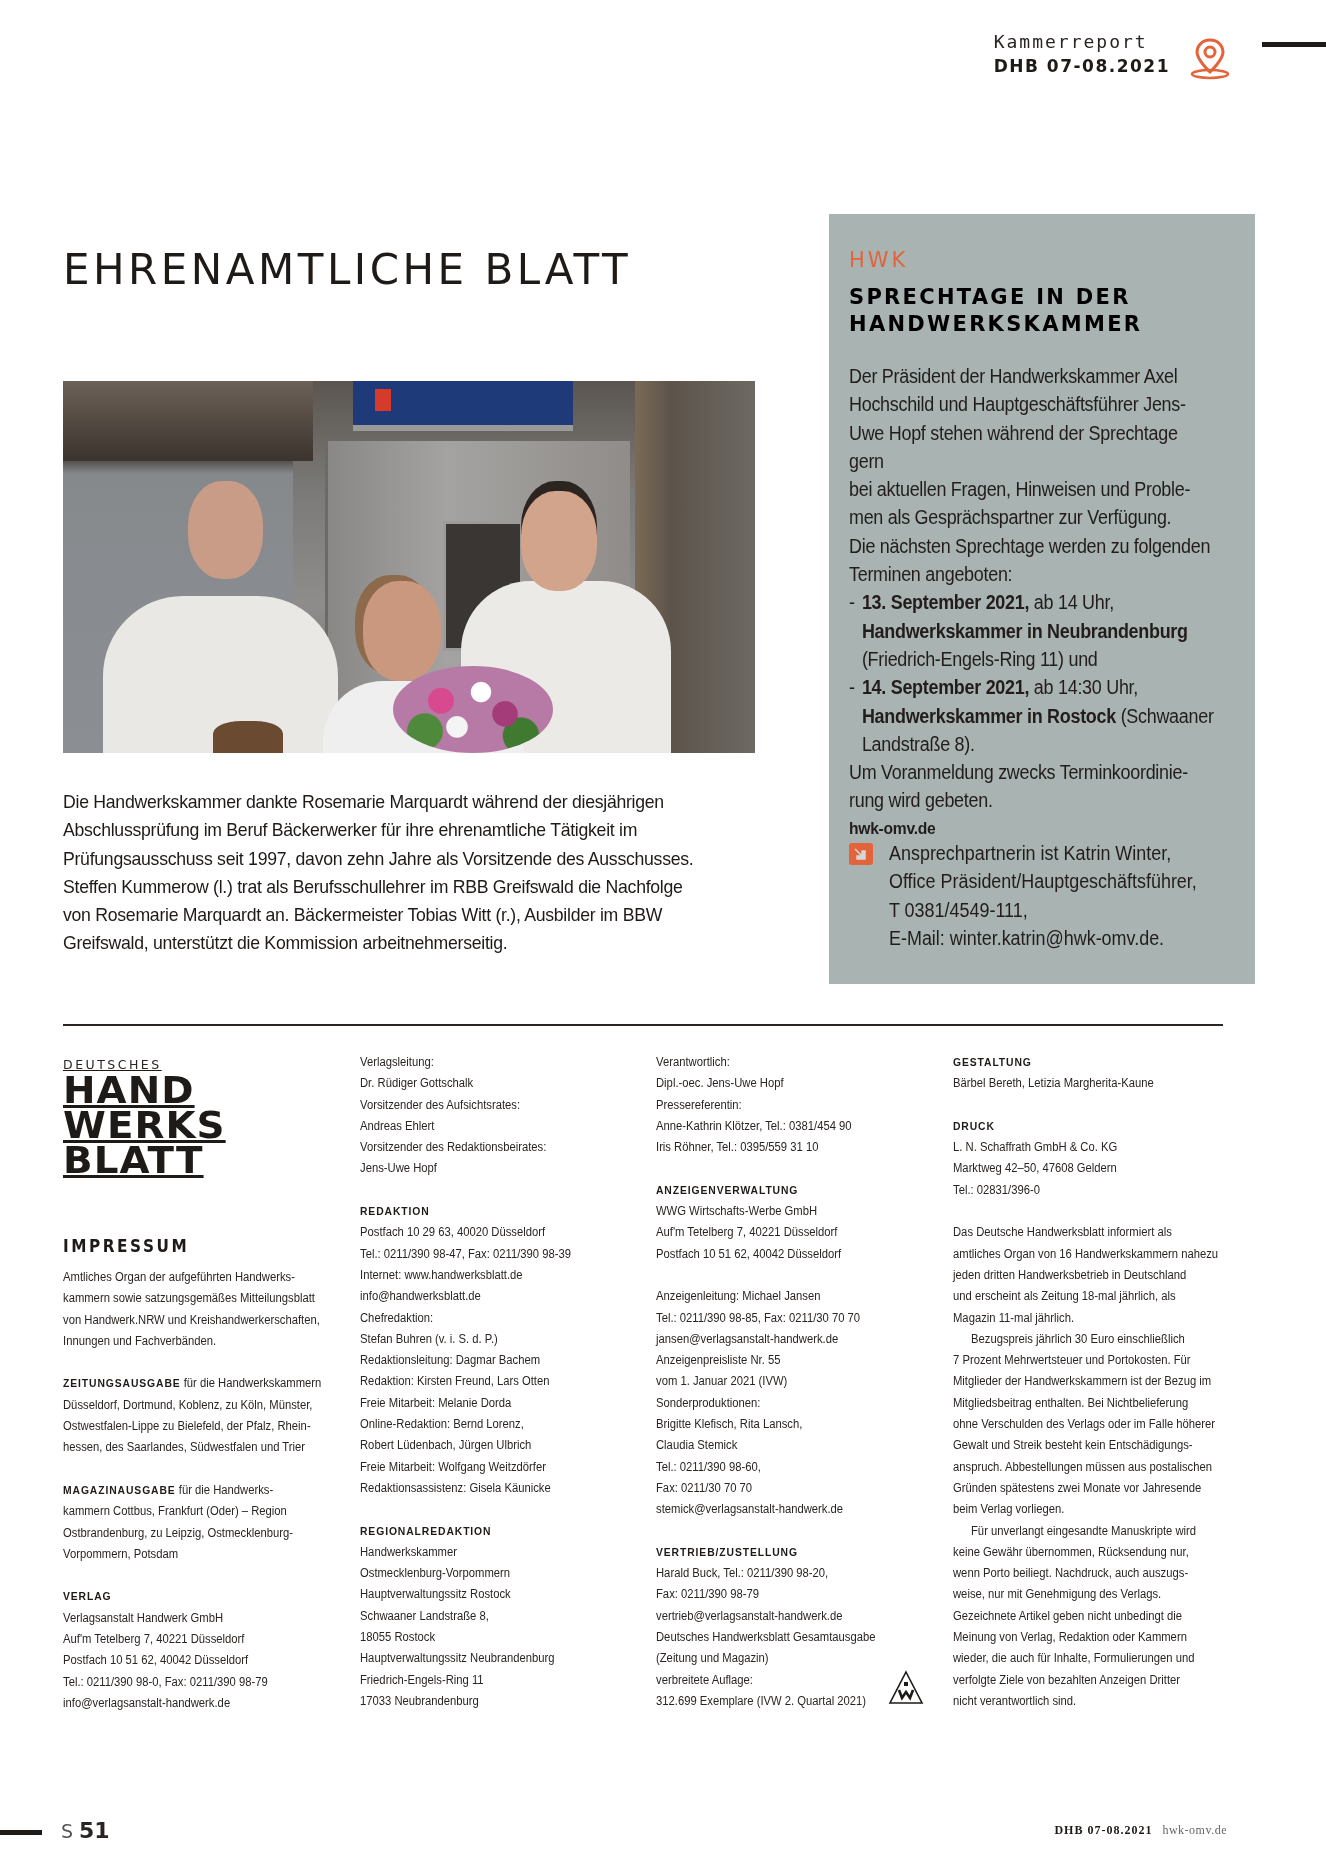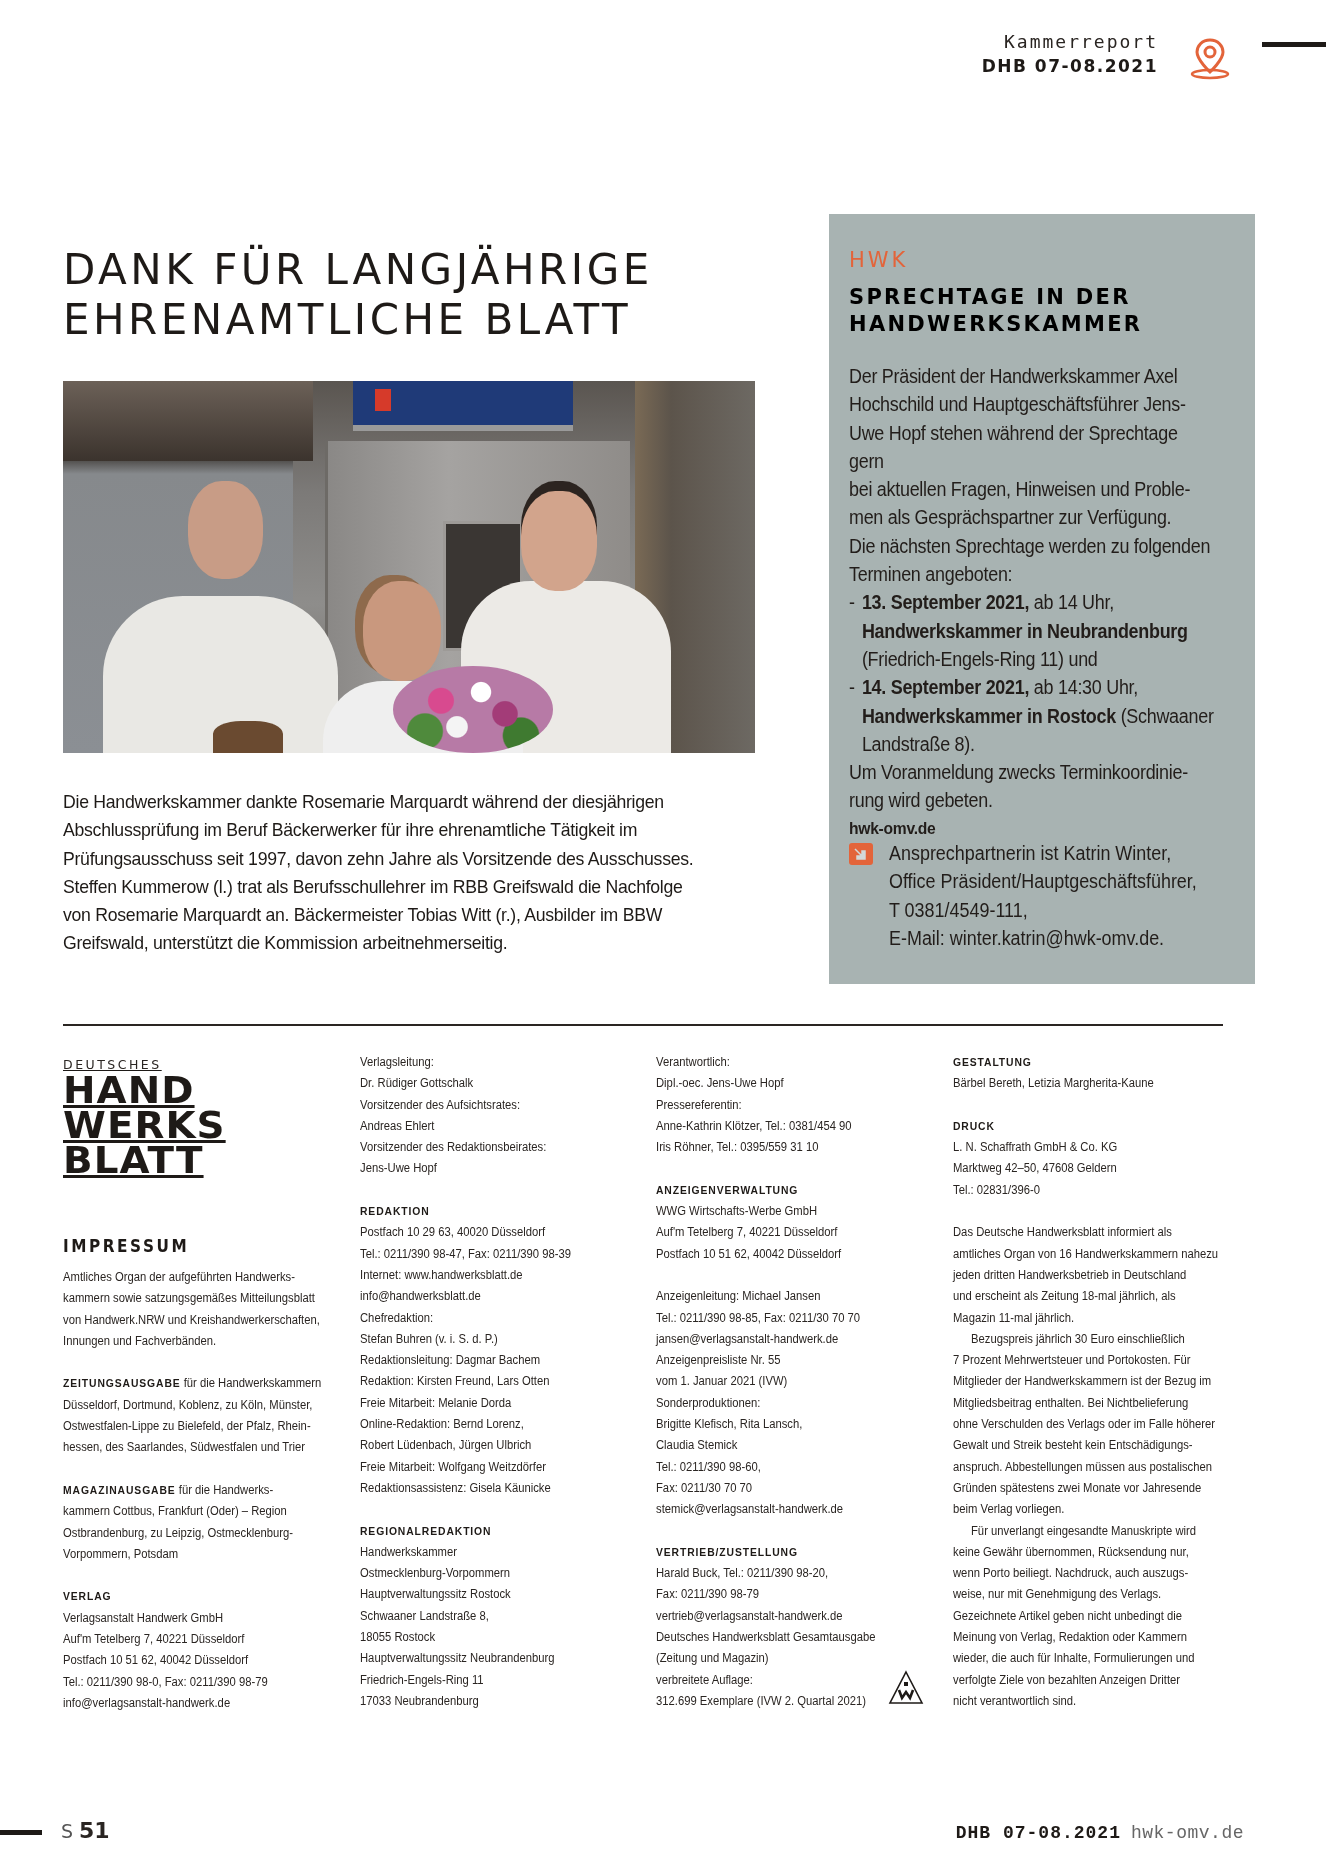--- a/index.html
+++ b/index.html
@@ -1,20 +1,20 @@
 <!DOCTYPE html>
 <html><head>
 <meta charset="utf-8">
 <style>
   * { box-sizing: border-box; margin: 0; padding: 0; }
   html, body { width: 1326px; height: 1875px; background: #ffffff; overflow: hidden; }
   body { position: relative; font-family: "Liberation Sans", sans-serif; color: #1e1a17; }
 
   
-  .hdr { position: absolute; top: 30px; right: 168px; text-align: right; }
+  .hdr { position: absolute; top: 30px; right: 156px; text-align: left; }
   .hdr-sec { font-family: "DejaVu Sans Mono", monospace; font-size: 18px; letter-spacing: 2px; color: #2a2522; line-height: 24px; }
   .hdr-issue { font-family: "DejaVu Sans", sans-serif; font-weight: bold; font-size: 17px; letter-spacing: 1.5px; color: #1e1a17; line-height: 24px; }
   .hdr-icon { position: absolute; top: 36px; left: 1187px; width: 46px; height: 46px; }
   .hdr-rule { position: absolute; top: 42px; left: 1262px; width: 64px; height: 5px; background: #1e1a17; }
 
   
   .title { position: absolute; left: 63px; top: 245px; font-family: "DejaVu Sans", sans-serif; font-size: 42px; letter-spacing: 3.5px; line-height: 50px; color: #1e1a17; font-weight: normal; }
 
   
   .photo { position: absolute; left: 63px; top: 381px; width: 692px; height: 372px; overflow: hidden;
@@ -76,40 +76,39 @@
   .imp-title { position: absolute; left: 63px; top: 1235px; font-family: "DejaVu Sans", sans-serif; font-weight: bold; font-size: 18px; letter-spacing: 3px; color: #1e1a17; transform: scaleX(0.85); transform-origin: left top; }
   .c1 { top: 1267px; }
 
   .ivw { position: absolute; left: 888px; top: 1670px; width: 36px; height: 36px; }
 
   
   .foot-rule { position: absolute; left: 0; top: 1830px; width: 42px; height: 5px; background: #1e1a17; }
   .foot-page { position: absolute; left: 61px; top: 1818px; font-family: "DejaVu Sans", sans-serif; font-size: 22px; color: #2a2522; }
   .foot-page .s { font-weight: normal; font-size: 19px; margin-right: 6px; color: #555; }
   .foot-page .n { font-weight: bold; }
-  .foot-right { position: absolute; right: 82px; top: 1823px; font-family: Liberation Mono, monospace; font-size: 18px; }
+  .foot-right { position: absolute; right: 99px; top: 1823px; font-family: Liberation Serif, serif; font-size: 12px; }
   .foot-right .issue { font-weight: bold; letter-spacing: 1px; color: #1e1a17; margin-right: 10px; }
   .foot-right .site { color: #666; letter-spacing: 0.5px; }
 </style>
 </head>
 <body>
 
 <div class="hdr">
   <div class="hdr-sec">Kammerreport</div>
   <div class="hdr-issue">DHB 07-08.2021</div>
 </div>
 <svg class="hdr-icon" viewBox="0 0 46 46">
   <path d="M23 4 C15 4 10 10 10 16 C10 24 23 36 23 36 C23 36 36 24 36 16 C36 10 31 4 23 4 Z" fill="none" stroke="#e3643a" stroke-width="3"></path>
   <circle cx="23" cy="16" r="5" fill="none" stroke="#e3643a" stroke-width="3"></circle>
   <ellipse cx="23" cy="38" rx="18" ry="4" fill="none" stroke="#e3643a" stroke-width="2.5"></ellipse>
 </svg>
 <div class="hdr-rule"></div>
 
 <h1 class="title">
-  <div>DANK FÜR LANGJÄHRIGE</div>
   <div>EHRENAMTLICHE BLATT</div>
 </h1>
 
 <div class="photo" title="Three people in a bakery in front of an oven: a man in a white coat holding bread, a woman holding a bouquet of flowers, and a man in a white shirt">
   <div class="wall-l"></div>
   <div class="hood"></div>
   <div class="door"></div>
   <div class="window"></div>
   <div class="panel">
       <div class="lcd"></div>

